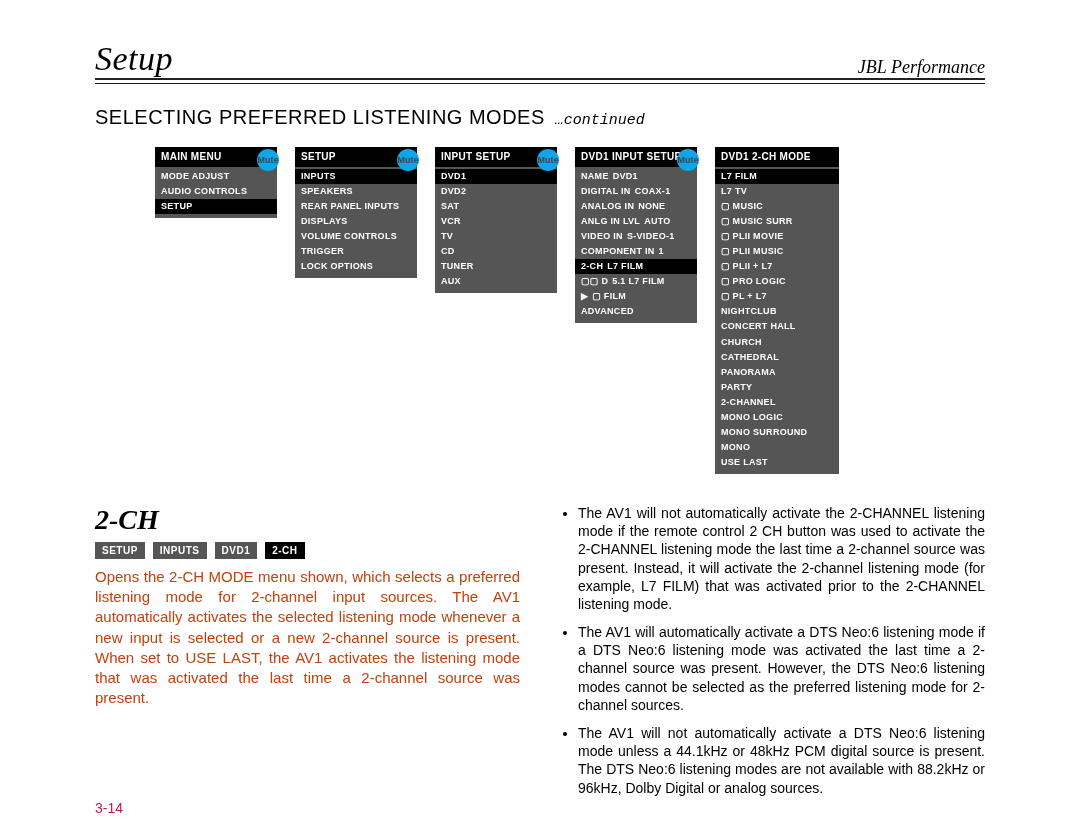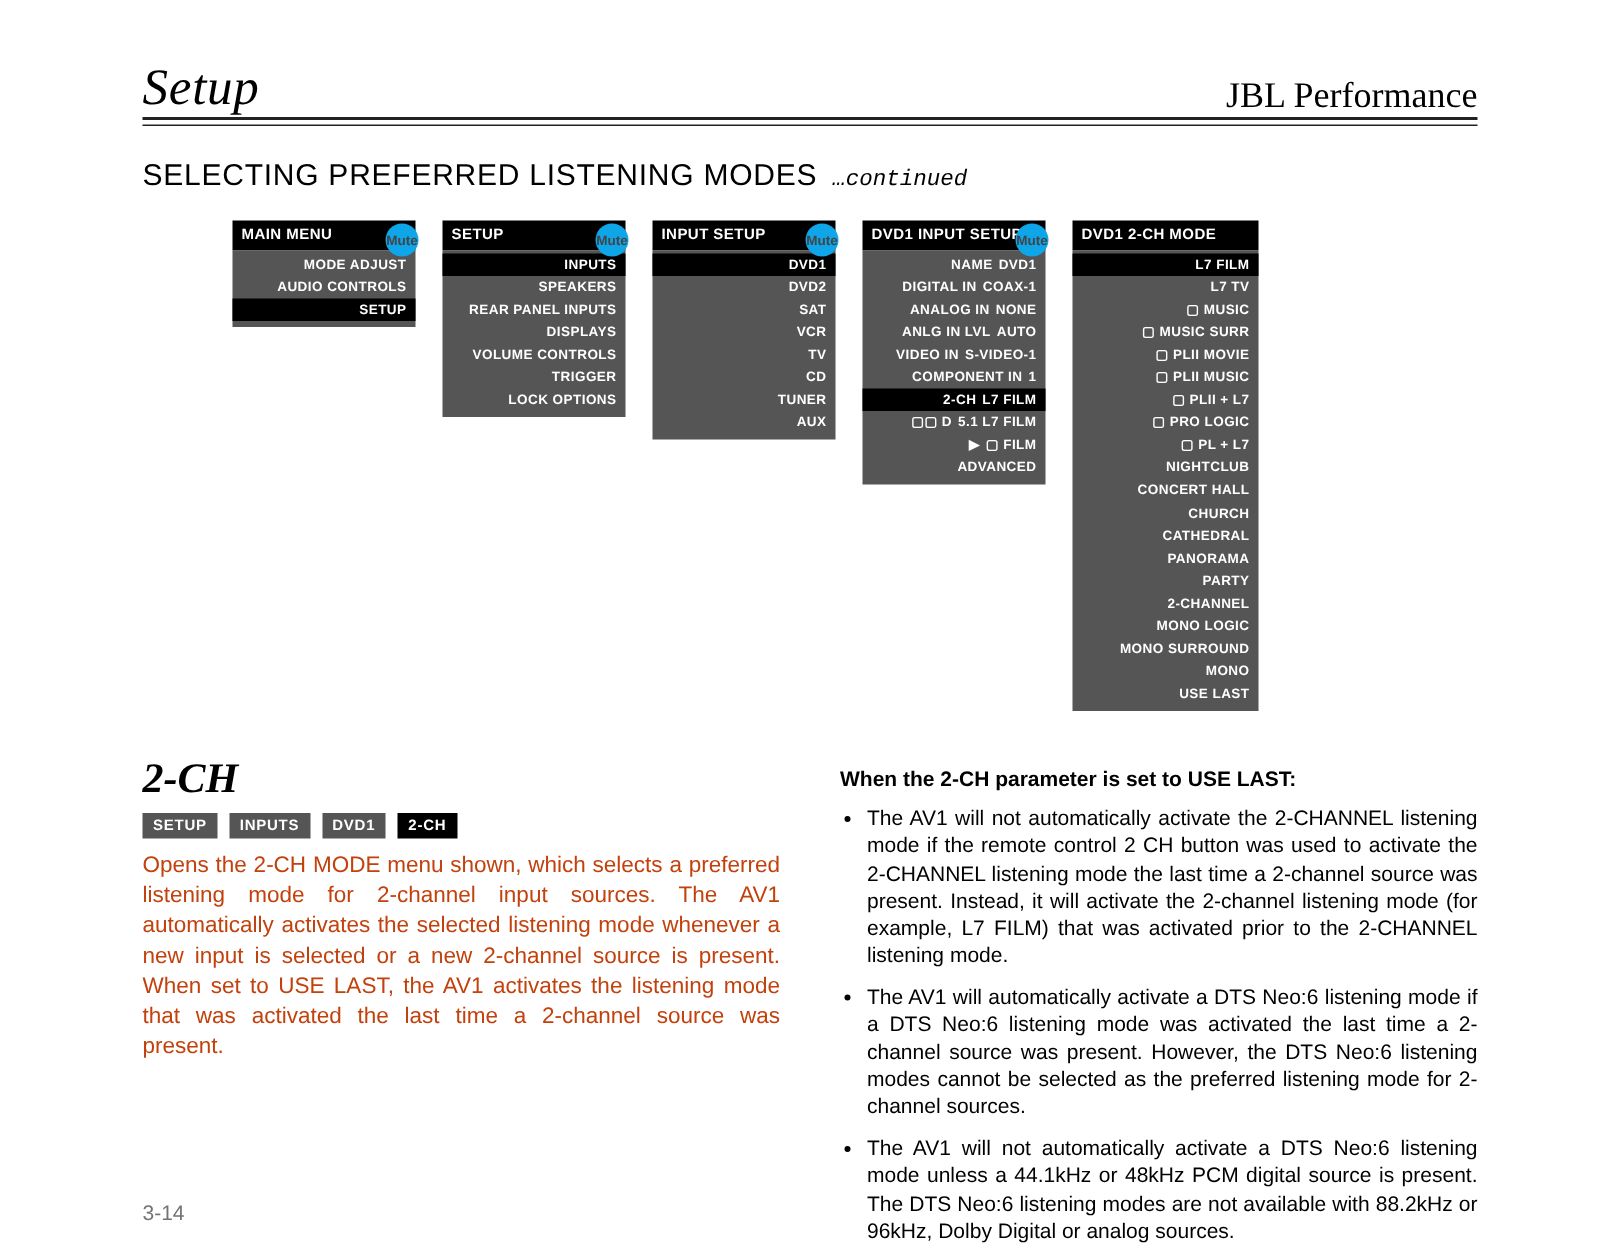--- a/index.html
+++ b/index.html
@@ -1,47 +1,47 @@
 <!DOCTYPE html>
 <html><head>
 <meta charset="utf-8">
 <style>
   html,body{margin:0;padding:0;background:#fff;font-family:Georgia,'Times New Roman',serif}
   .page{width:1080px;height:834px;position:relative;box-sizing:border-box;padding:40px 40px 0 40px}
   .rule{border-bottom:2px solid #222;margin:0 55px 2px 55px}
   .hdr{display:flex;justify-content:space-between;align-items:flex-end;margin:0 55px 0 55px}
   .hdr-l{font-style:italic;font-size:34px;letter-spacing:.5px}
-  .hdr-r{font-size:24px}
+  .hdr-r{font-style:italic;font-size:18px}
   .rule2{border-bottom:1px solid #222;margin:3px 55px 22px 55px}
   .sect{margin:0 55px;font-family:Arial,Helvetica,sans-serif;font-size:20px;letter-spacing:.5px}
   .sect .cont{font-style:italic;font-family:Liberation Mono, monospace;font-size:15px;margin-left:4px;letter-spacing:0}
   
   .menus{margin:18px 0 18px 115px;display:flex;gap:0}
   .menu{position:relative;margin-right:18px}
   .mute{position:absolute;right:-2px;top:2px;font:bold 9px Arial;color:#444;background:#0ea5e9;border-radius:50%;width:22px;height:22px;display:flex;align-items:center;justify-content:center}
   .mtitle{background:#000;color:#fff;font:bold 10px/1.4 Arial;padding:3px 6px;width:110px;letter-spacing:.3px}
   .mbody{background:#555;width:122px;padding:2px 0 4px 0}
-  .mi{color:#fff;font:bold 9px/1.45 Arial;padding:1px 6px;letter-spacing:.3px;display:flex;justify-content:flex-end;gap:4px}
+  .mi{color:#fff;font:bold 9px/1.45 Arial;padding:1px 6px;letter-spacing:.3px;display:flex;justify-content:flex-start;gap:4px}
   .mi.sel{background:#000}
   .mi .v{text-align:right}
   .m5 .mtitle{width:112px}
   .m5 .mbody{width:124px}
   
   .cols{display:flex;margin:30px 55px 0 55px;gap:40px}
   .colL{flex:1;min-width:0}
   .colR{flex:1;min-width:0}
   .h2{font:italic bold 28px Georgia}
   .crumbs{margin:6px 0 8px 0;display:flex;gap:8px}
   .crumb{background:#555;color:#fff;font:bold 10px Arial;padding:3px 7px;letter-spacing:.5px}
   .crumb.k{background:#000}
   .body{font:15px/1.35 'Gill Sans','Segoe UI',Arial;color:#c2410c;text-align:justify}
   .colR .lead{font:bold 14px/1.3 'Gill Sans',Arial;margin:6px 0 8px 0}
   ul.b{margin:0 0 0 18px;padding:0}
   ul.b li{font:14px/1.3 'Gill Sans','Segoe UI',Arial;text-align:justify;margin-bottom:10px}
-  .pageno{position:absolute;left:95px;bottom:18px;font:14px Arial;color:#737373}
+  .pageno{position:absolute;left:95px;bottom:18px;font:14px Arial;color:#be185d}
   .ico{font-family:Arial;font-size:9px}
 </style>
 </head>
 <body>
 
 <div class="page">
 
   <div class="hdr">
     <div class="hdr-l">Setup</div>
     <div class="hdr-r">JBL Performance</div>
@@ -244,21 +244,20 @@
       <div class="h2">2-CH</div>
       <div class="crumbs" id="crumbs">
           <span class="crumb">SETUP</span>
           <span class="crumb">INPUTS</span>
           <span class="crumb">DVD1</span>
           <span class="crumb k">2-CH</span>
         </div>
       <div class="body">Opens the 2-CH MODE menu shown, which selects a preferred listening mode for 2-channel input sources. The AV1 automatically activates the selected listening mode whenever a new input is selected or a new 2-channel source is present. When set to USE LAST, the AV1 activates the listening mode that was activated the last time a 2-channel source was present.</div>
     </div>
     <div class="colR">
-      <div class="lead">When the 2-CH parameter is set to USE LAST:</div>
       <ul class="b" id="bullets">
           <li>The AV1 will not automatically activate the 2-CHANNEL listening mode if the remote control 2 CH button was used to activate the 2-CHANNEL listening mode the last time a 2-channel source was present. Instead, it will activate the 2-channel listening mode (for example, L7 FILM) that was activated prior to the 2-CHANNEL listening mode.</li>
           <li>The AV1 will automatically activate a DTS Neo:6 listening mode if a DTS Neo:6 listening mode was activated the last time a 2-channel source was present. However, the DTS Neo:6 listening modes cannot be selected as the preferred listening mode for 2-channel sources.</li>
           <li>The AV1 will not automatically activate a DTS Neo:6 listening mode unless a 44.1kHz or 48kHz PCM digital source is present. The DTS Neo:6 listening modes are not available with 88.2kHz or 96kHz, Dolby Digital or analog sources.</li>
         </ul>
     </div>
   </div>
 
   <div class="pageno">3-14</div>
 </div>

